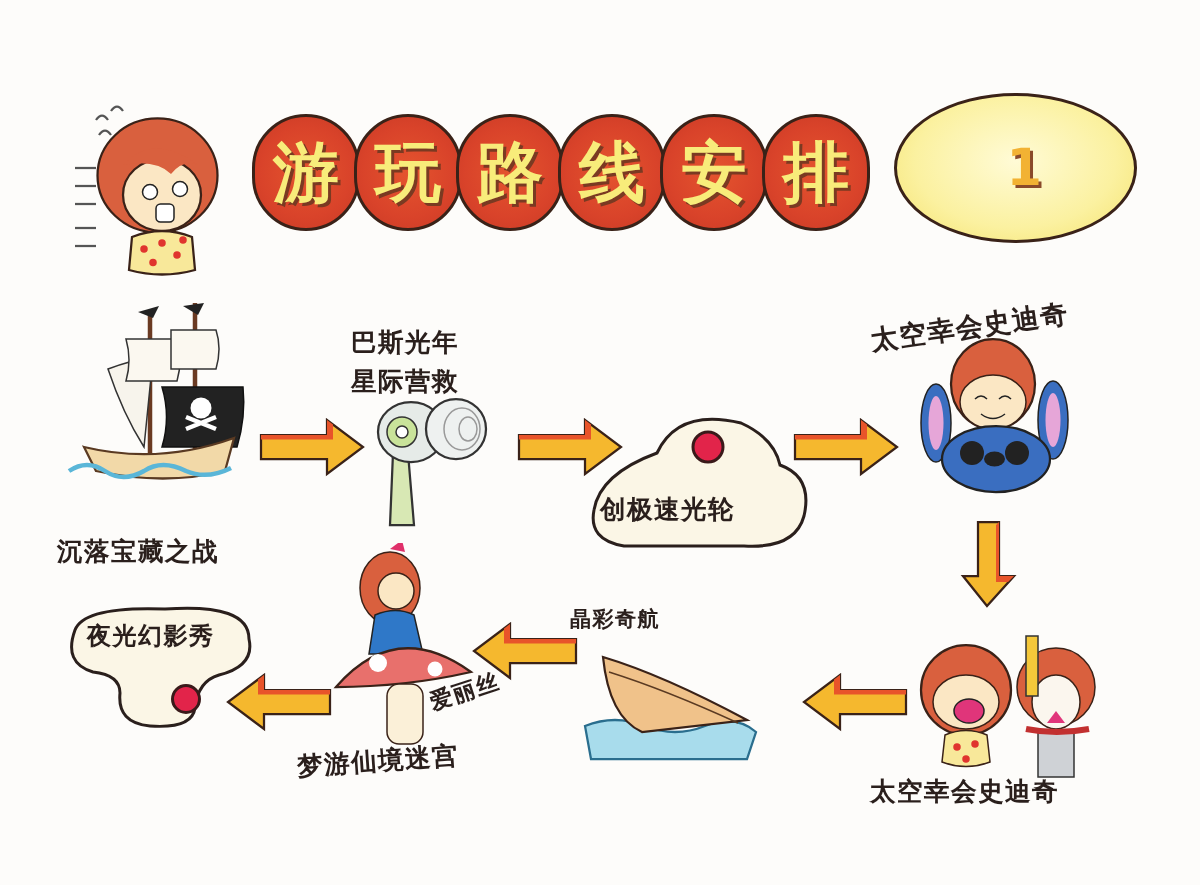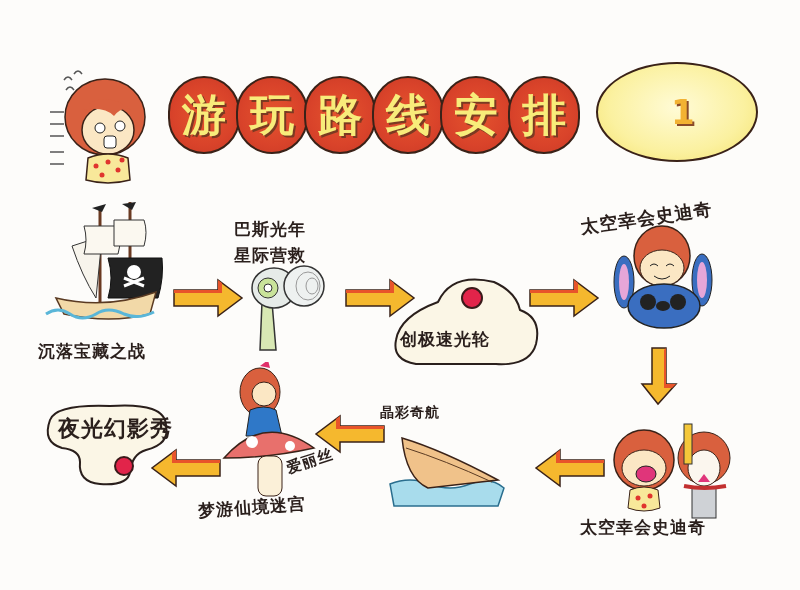--- a/index.html
+++ b/index.html
@@ -109,21 +109,21 @@
     <path d="M30 44 q10 30 24 52 l6 -60 q-14 2 -30 8z" fill="#f7f4ec" stroke="#333"></path>
     <path d="M42 24 h34 q4 14 0 28 h-34 q4 -14 0 -28z" fill="#fbf8f0" stroke="#333"></path>
     <path d="M72 18 h30 q4 12 0 26 h-30z" fill="#fbf8f0" stroke="#333"></path>
     <path d="M66 56 h54 q2 20 -4 40 h-50 q6 -20 0 -40z" fill="#222" stroke="#111"></path>
     <circle cx="92" cy="70" r="7" fill="#fff"></circle>
     <path d="M82 84 l20 -8 M82 76 l20 8" stroke="#fff" stroke-width="3"></path>
     <path d="M14 96 q50 12 100 -6 l-6 22 q-40 10 -86 0z" fill="#f2d9a8" stroke="#5a3a22" stroke-width="1.5"></path>
     <path d="M4 112 q12 -8 24 0 q12 8 26 0 q12 -8 28 0 q14 6 30 -2" fill="none" stroke="#5ab6d8" stroke-width="3"></path>
   </svg>
 </div>
-<div class="abs hand label" style="left:38px;top:340px;">沉落宝藏之战</div>
+<div class="abs hand label" style="left:38px;top:356px;">沉落宝藏之战</div>
 
 <div class="abs arrow" style="left:172px;top:278px;">
   <svg width="72" height="40" viewBox="0 0 72 40">
       <path d="M2 12 h44 v-10 l24 18 l-24 18 v-10 h-44z" fill="#f5b82e" stroke="#3a2218" stroke-width="1.5"></path>
       <path d="M2 12 h44 v-10 l4 3 v10 h-48z" fill="#e8542a"></path>
     </svg>
 </div>
 
 <div class="abs hand label" style="left:234px;top:216px;text-align:center;line-height:26px;">
   <div>巴斯光年</div>
@@ -253,13 +253,13 @@
       <path d="M70 12 h-44 v-10 l-4 3 v10 h48z" fill="#e8542a"></path>
     </svg>
 </div>
 
 <div class="abs" style="left:40px;top:400px;width:136px;height:90px;">
   <svg width="136" height="90" viewBox="0 0 136 90">
     <path d="M10 20 q6 -16 60 -14 q56 -4 56 20 q4 18 -20 24 q-14 4 -16 22 q-2 14 -30 12 q-22 -2 -20 -22 q0 -12 -18 -14 q-20 -6 -12 -28z" fill="#fbf6e6" stroke="#2a1f1c" stroke-width="2"></path>
     <circle cx="84" cy="66" r="9" fill="#e2244a" stroke="#3a1a1a" stroke-width="2"></circle>
   </svg>
 </div>
-<div class="abs hand label" style="left:58px;top:414px;font-size:22px;">夜光幻影秀</div>
+<div class="abs hand label" style="left:58px;top:414px;font-size:16px;">夜光幻影秀</div>
 
 </body></html>

